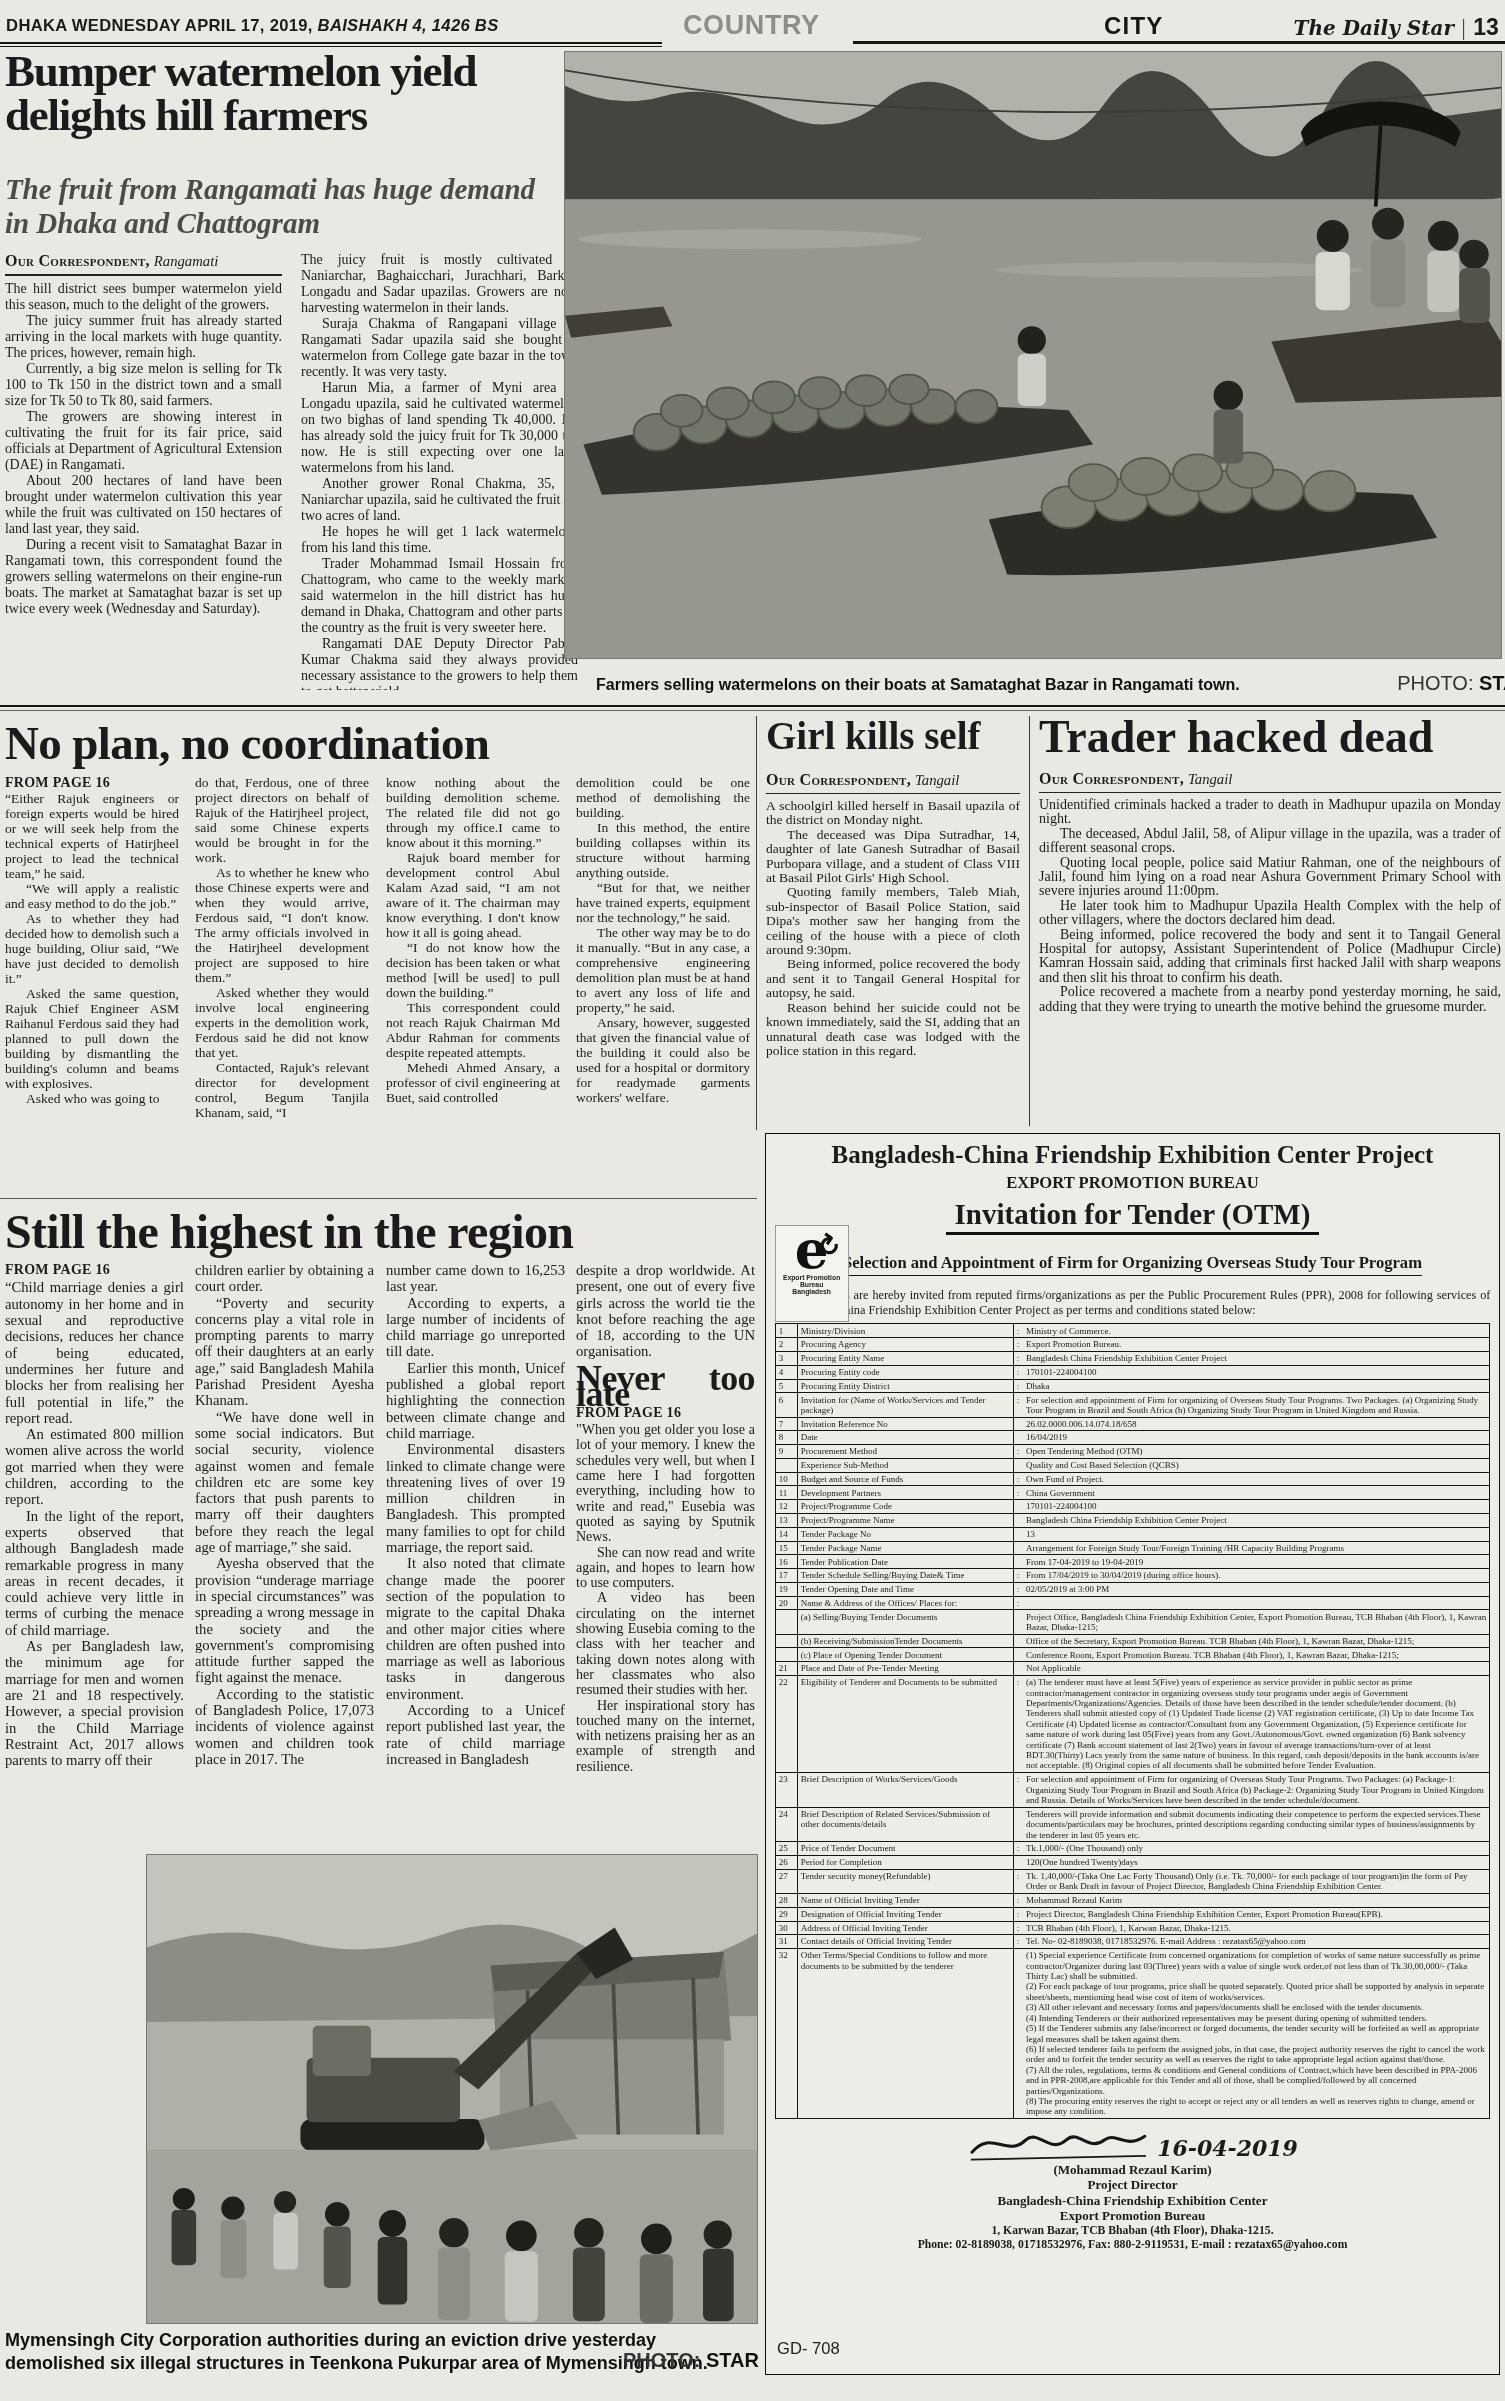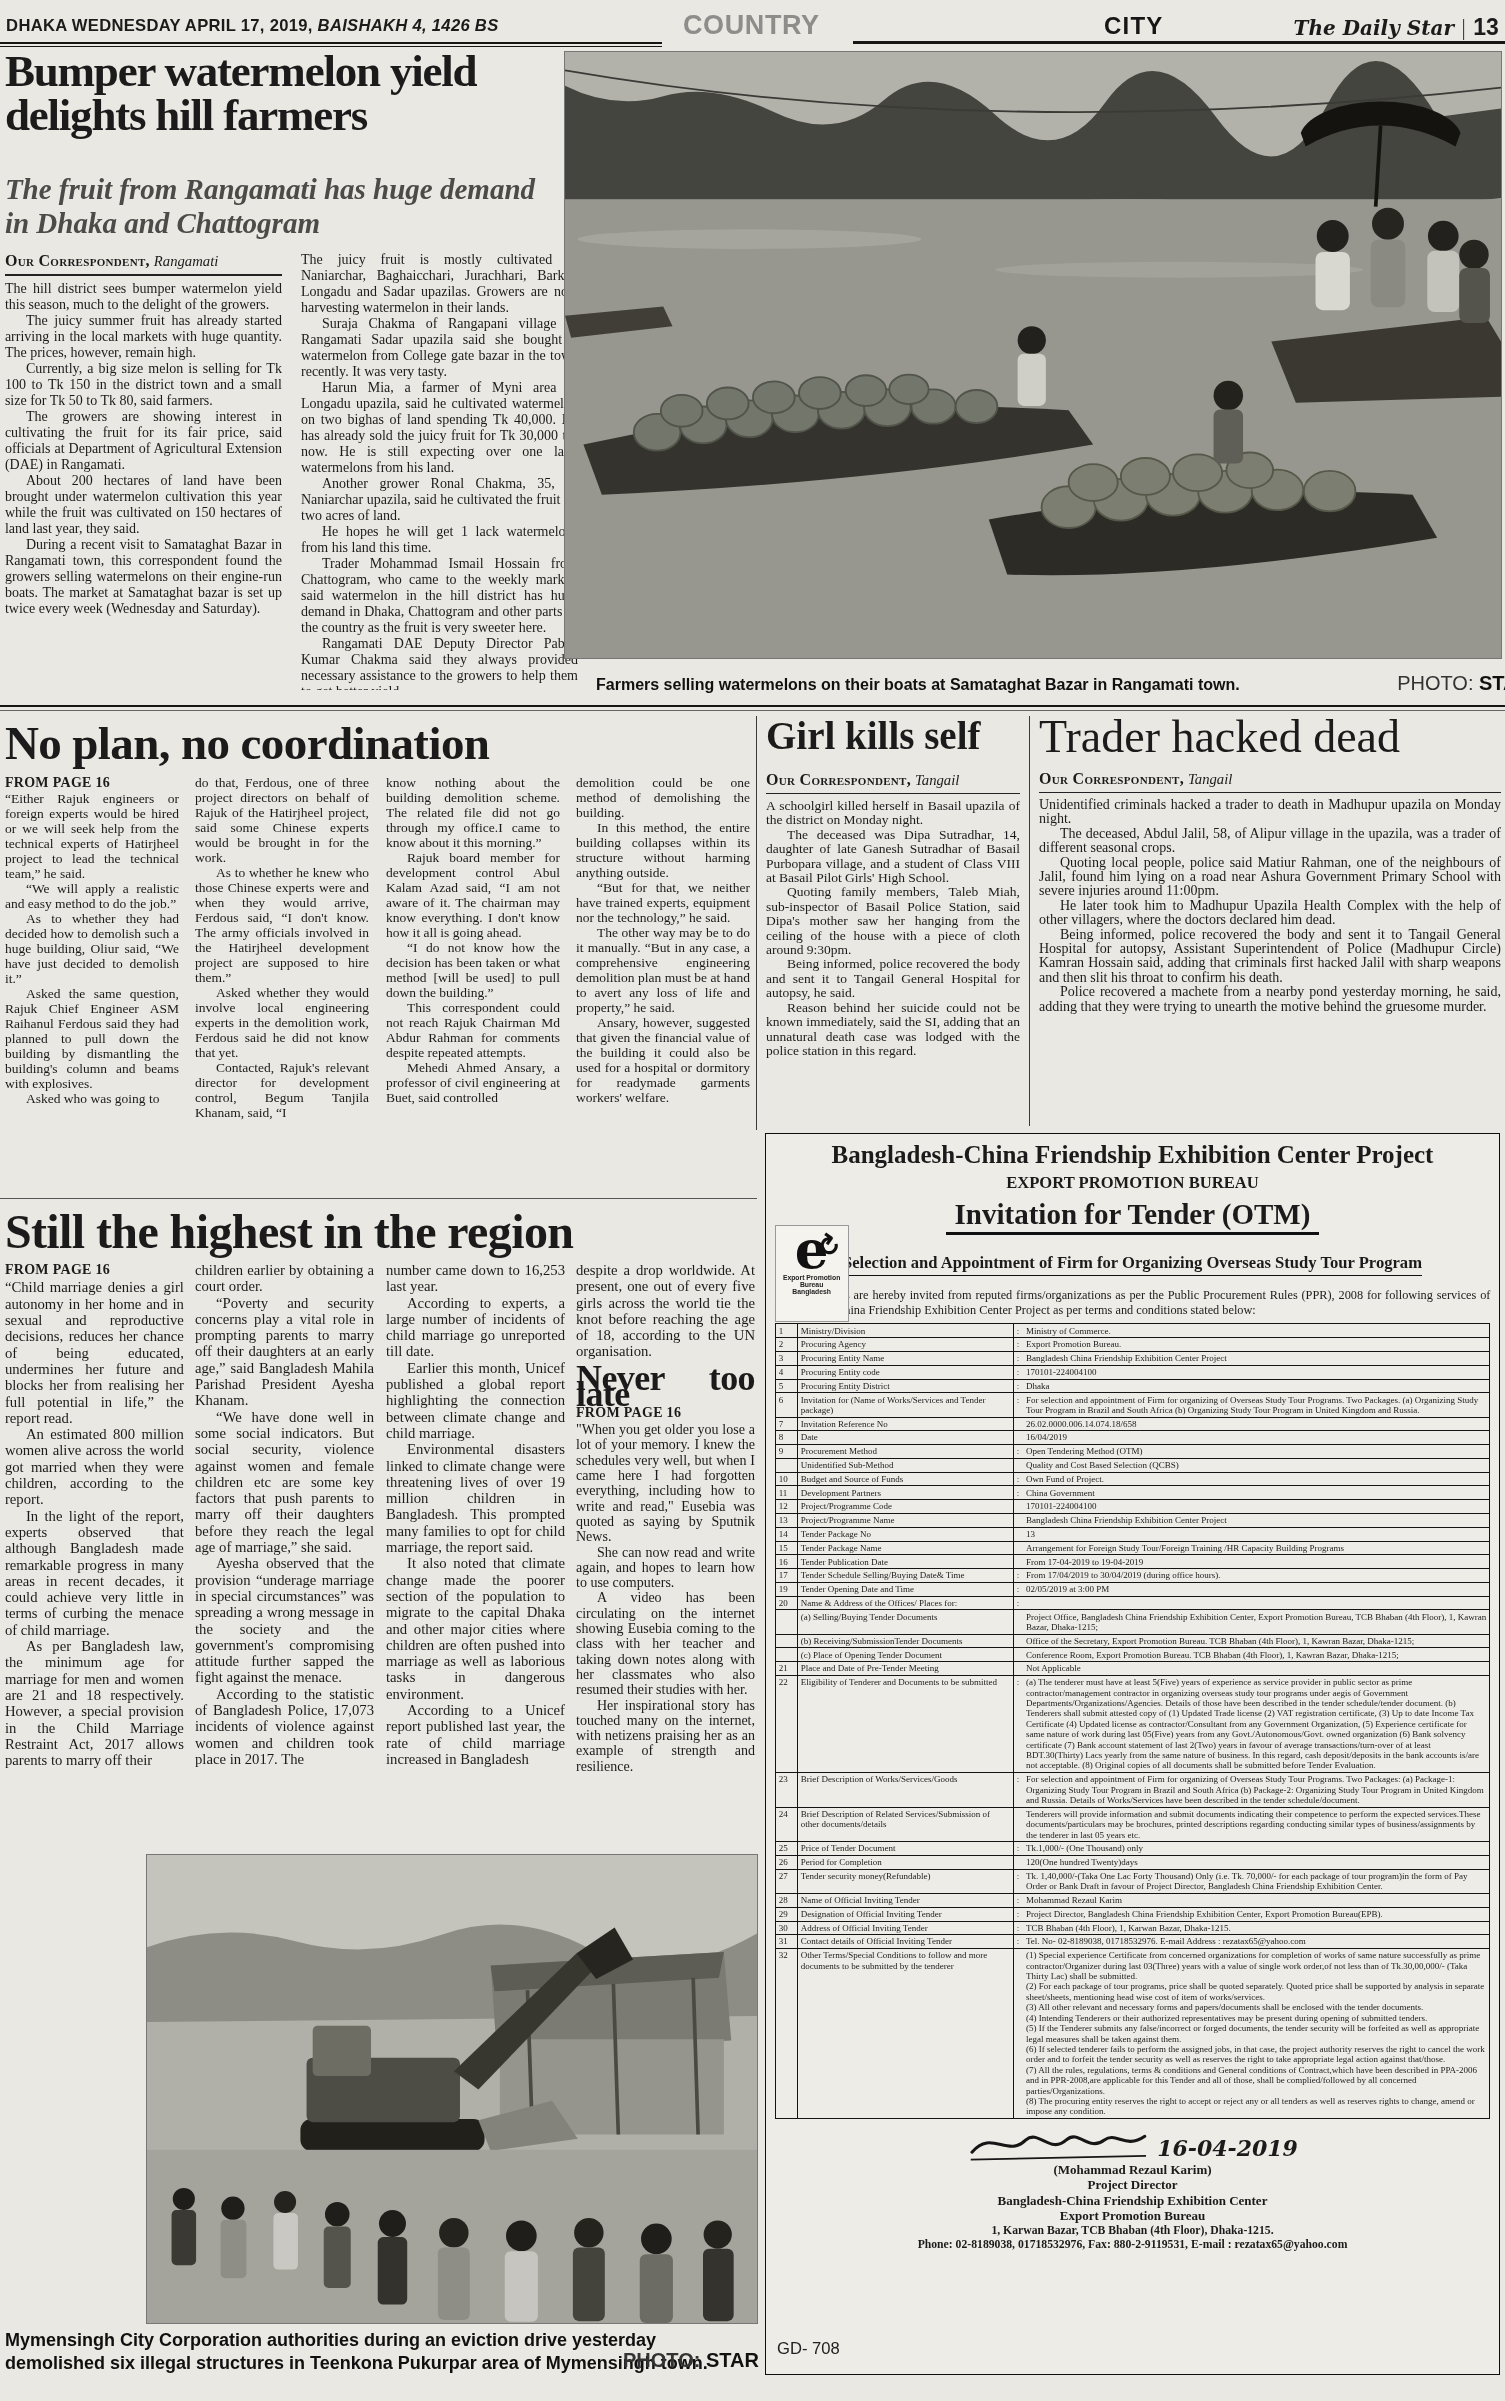--- a/index.html
+++ b/index.html
@@ -51,21 +51,21 @@
   #np-vr{left:756px;top:716px;width:1.2px;height:414px;background:#3a3a3a}
 
   
   #girl-head{left:766px;top:713px;font-size:39px;font-weight:bold}
   #girl-by{left:766px;top:771px}
   #girl-brule{left:766px;top:793px;width:254px;height:1.2px;background:#222}
   #girl-body{left:766px;top:799px;width:254px;height:327px;font-size:13.5px;line-height:14.4px;overflow:hidden}
   #girl-vr{left:1029px;top:716px;width:1.2px;height:410px;background:#3a3a3a}
 
   
-  #tr-head{left:1039px;top:710px;font-size:46px;font-weight:normal}
+  #tr-head{left:1039px;top:710px;font-size:46px;font-weight:bold}
   #tr-by{left:1039px;top:770px}
   #tr-brule{left:1039px;top:792px;width:462px;height:1.2px;background:#222}
   #tr-body{left:1039px;top:798px;width:462px;height:331px;font-size:14px;line-height:14.4px;overflow:hidden}
 
   
   #tender{left:765px;top:1133px;width:735px;height:1242px;border:1.8px solid #0e0e0e;background:#edece6;padding:6.1px 8.6px;overflow:hidden}
   .t-title{text-align:center;font-weight:bold;font-size:25px;margin-top:1.2px}
   .t-bureau{text-align:center;font-weight:bold;font-size:16.6px;margin-top:3.7px}
   .t-inv-wrap{text-align:center;margin-top:4.9px}
   .t-inv{display:inline-block;font-weight:bold;font-size:29px;border-bottom:3.1px solid #111;padding:0 8.6px 1.2px}
@@ -346,21 +346,21 @@
             <td class="val">16/04/2019</td>
           </tr>
           <tr>
             <td class="no">9</td>
             <td class="lbl">Procurement Method</td>
             <td class="cln">:</td>
             <td class="val">Open Tendering Method (OTM)</td>
           </tr>
           <tr>
             <td class="no"></td>
-            <td class="lbl">Unidentified Sub-Method</td>
+            <td class="lbl">Experience Sub-Method</td>
             <td class="cln"></td>
             <td class="val">Quality and Cost Based Selection (QCBS)</td>
           </tr>
           <tr>
             <td class="no">10</td>
             <td class="lbl">Budget and Source of Funds</td>
             <td class="cln">:</td>
             <td class="val">Own Fund of Project.</td>
           </tr>
           <tr>

